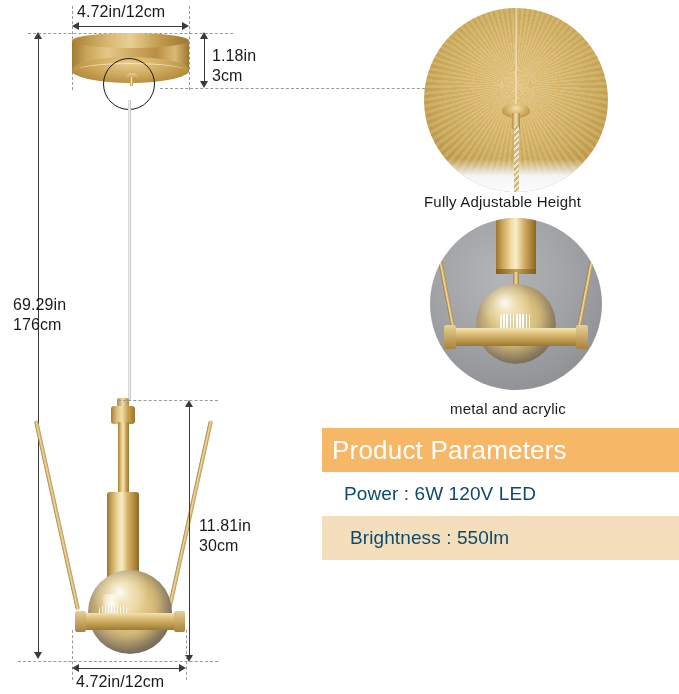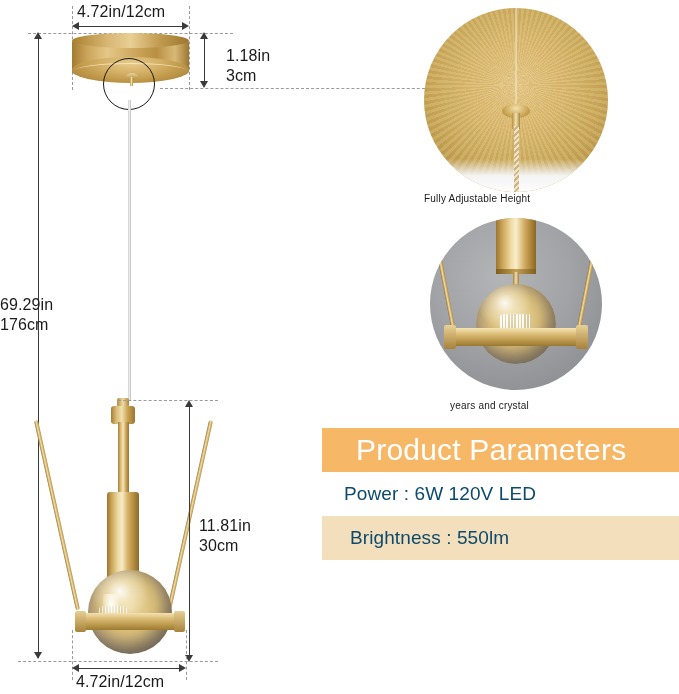--- a/index.html
+++ b/index.html
@@ -199,28 +199,28 @@
   .dc2 .d-ring{
     position:absolute;left:14px;top:110px;width:144px;height:18px;border-radius:3px;
     background:linear-gradient(180deg,#f5e5b4 0%,#dcbd78 34%,#c09e52 64%,#9b7830 100%);
   }
   .dc2 .d-ringL{position:absolute;left:14px;top:107px;width:12px;height:24px;border-radius:2px;
     background:linear-gradient(180deg,#e8d196,#a8823a);}
   .dc2 .d-ringR{position:absolute;left:146px;top:107px;width:12px;height:24px;border-radius:2px;
     background:linear-gradient(180deg,#e8d196,#a8823a);}
 
   .caption{
-    position:absolute;font-size:10px;color:#1b1b1b;letter-spacing:.2px;white-space:nowrap;
+    position:absolute;font-size:15px;color:#1b1b1b;letter-spacing:.2px;white-space:nowrap;
   }
 
   
   .params{position:absolute;left:316px;top:428px;width:363px;}
   .p-head{
-    height:44px;margin-left:6px;display:flex;align-items:center;padding-left:34px;
-    background:#f6b866;color:#ffffff;font-size:30px;letter-spacing:.2px;
+    height:44px;margin-left:6px;display:flex;align-items:center;padding-left:10px;
+    background:#f6b866;color:#ffffff;font-size:26px;letter-spacing:.2px;
   }
   .p-row{
     height:44px;display:flex;align-items:center;padding-left:28px;
     font-size:19px;color:#0c4a6e;letter-spacing:.1px;white-space:nowrap;
   }
   .p-row.tint{background:#f4dfbc;margin-left:6px;}
 </style>
 </head>
 <body>
 
@@ -229,27 +229,27 @@
 <div class="solidh" style="left:78px; top:26px; width:105px;"></div>
 <div class="arrow ar-lf" style="left:72px; top:22px;"></div>
 <div class="arrow ar-rt" style="left:182px;top:22px;"></div>
 <div class="dim-text" style="left:77px;top:2px;">4.72in/12cm</div>
 
 <div class="dashln" style="left:28px; top:33px; width:205px;"></div>
 <div class="dashln" style="left:160px;top:88px; width:280px;"></div>
 <div class="solidv" style="left:204px;top:38px;height:44px;"></div>
 <div class="arrow ar-up" style="left:200px;top:32px;"></div>
 <div class="arrow ar-dn" style="left:200px;top:81px;"></div>
-<div class="dim-text" style="left:226px;top:46px;">1.18in
+<div class="dim-text" style="left:212px;top:46px;">1.18in
 3cm</div>
 
 <div class="solidv" style="left:38px;top:38px;height:620px;"></div>
 <div class="arrow ar-up" style="left:34px;top:32px;"></div>
 <div class="arrow ar-dn" style="left:34px;top:652px;"></div>
-<div class="dim-text" style="left:0px;top:295px;">69.29in
+<div class="dim-text" style="left:13px;top:295px;">69.29in
 176cm</div>
 
 <div class="canopy">
   <div class="canopy-body"></div>
   <div class="canopy-top"></div>
   <div class="canopy-bot"></div>
   <div class="canopy-rim"></div>
   <div class="canopy-nut"></div>
   <div class="canopy-stem"></div>
 </div>
@@ -269,21 +269,21 @@
   <div class="d-fl"></div>
   <div class="d-fr"></div>
   <div class="d-cyl"></div>
   <div class="d-neck"></div>
   <div class="d-globe"></div>
   <div class="d-cryst"></div>
   <div class="d-ring"></div>
   <div class="d-ringL"></div>
   <div class="d-ringR"></div>
 </div>
-<div class="caption" style="left:450px;top:400px;">years and crystal</div>
+<div class="caption" style="left:450px;top:400px;">metal and acrylic</div>
 
 <div class="lamp">
   <div class="frame-l"></div>
   <div class="frame-r"></div>
   <div class="lamp-cap"></div>
   <div class="lamp-collar"></div>
   <div class="lamp-rod"></div>
   <div class="lamp-cyl"></div>
   <div class="lamp-neck"></div>
   <div class="globe"></div>

